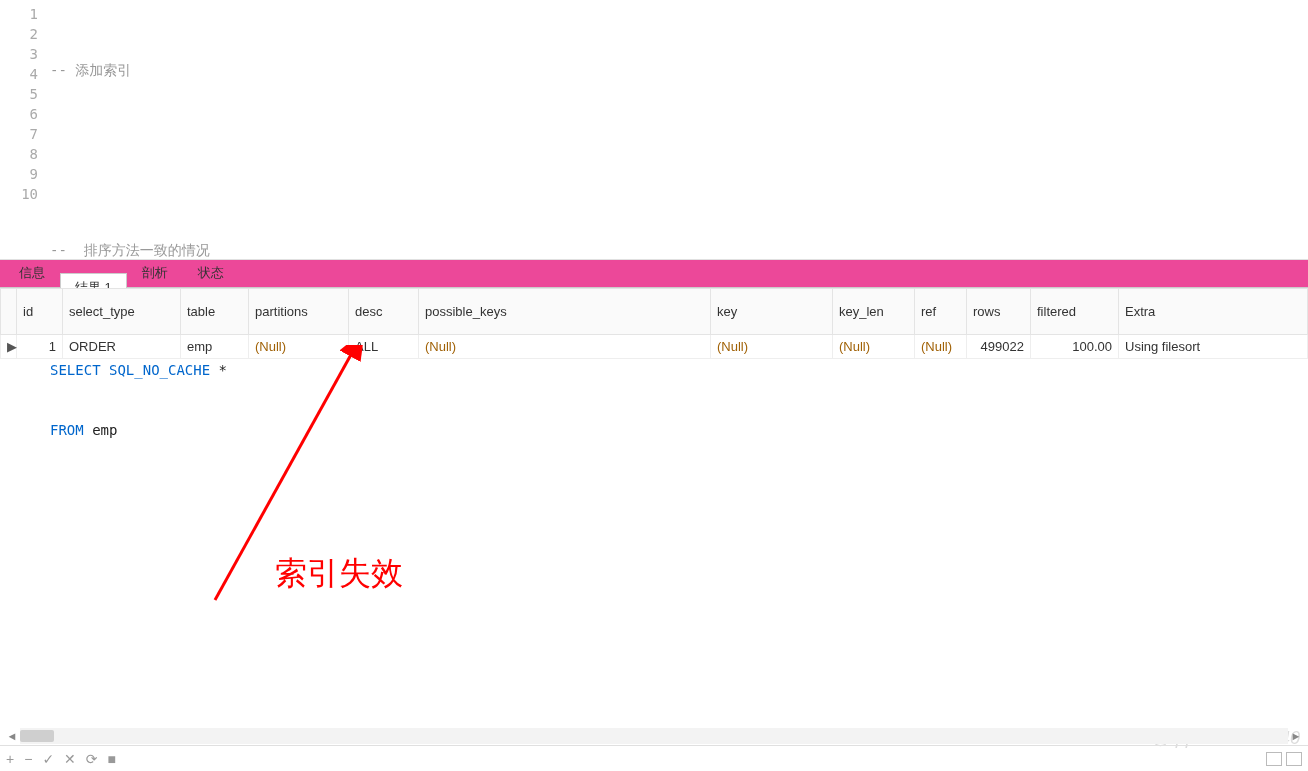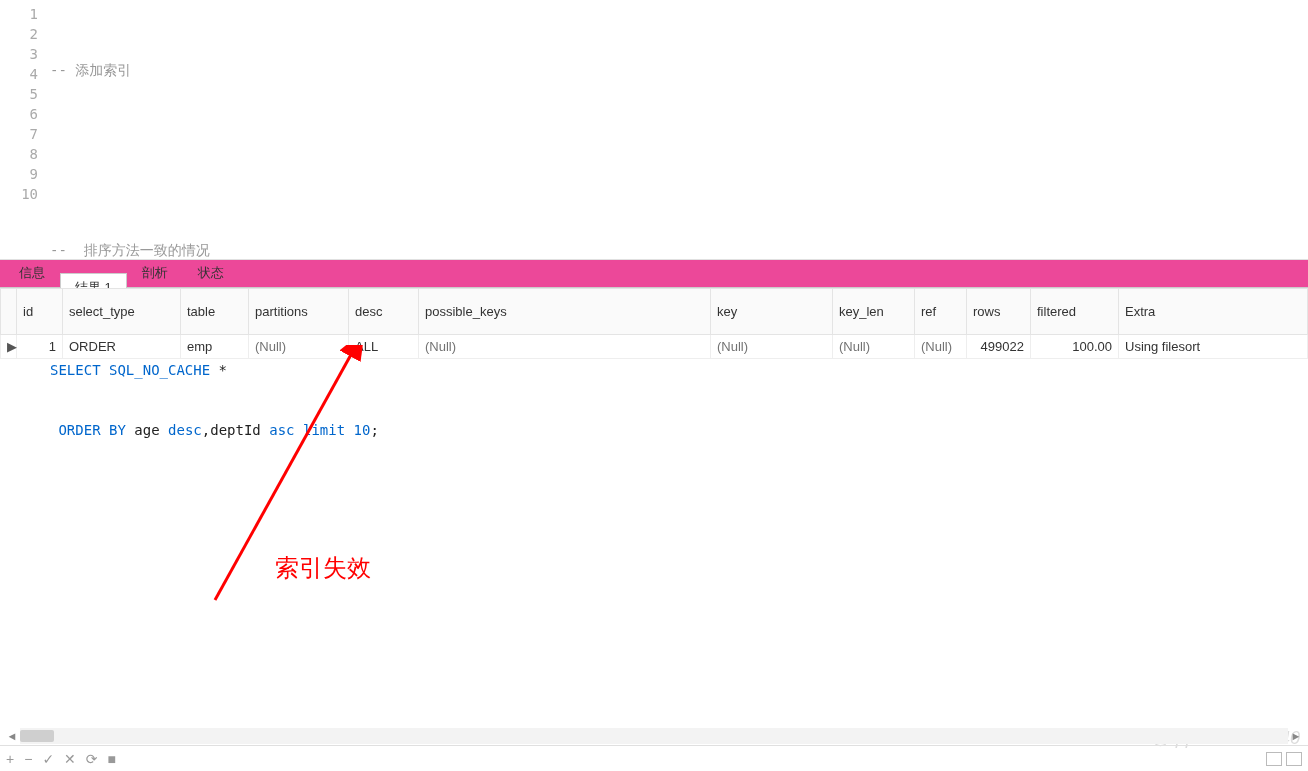--- a/index.html
+++ b/index.html
@@ -14,25 +14,25 @@
   .c-ident { color: #222; }
   .c-num { color: #0066cc; }
   .c-punct { color: #222; }
   .tabs { display: flex; border-bottom: 1px solid #ccc; background: #ec4899; height: 28px; align-items: flex-end; padding-left: 4px; }
   .tab { padding: 5px 14px; font-size: 13px; color: #333; border: 1px solid transparent; border-bottom: none; cursor: pointer; }
   .tab.active { border-color: #ccc; background: #fff; border-bottom: 1px solid #fff; position: relative; top: 16px; }
   .table-wrap { position: relative; }
   table.result { width: 100%; border-collapse: collapse; table-layout: fixed; }
   table.result th { text-align: left; font-weight: normal; padding: 15px 6px; border: 1px solid #e4e4e4; background: #fafafa; font-size: 13px; color: #333; white-space: nowrap; }
   table.result td { padding: 4px 6px; border: 1px solid #eee; font-size: 13px; white-space: nowrap; }
-  .null { color: #737373; }
+  .null { color: #a16207; }
   .rowmark { width: 16px; text-align: center; color: #555; }
   .tal-r { text-align: right; }
   th.id-col { background: #eaf3fb; }
-  .annotation-text { position: absolute; left: 275px; top: 552px; font-size: 24px; color: #f00; font-family: "SimSun","Microsoft YaHei",sans-serif; }
+  .annotation-text { position: absolute; left: 275px; top: 552px; font-size: 32px; color: #f00; font-family: "SimSun","Microsoft YaHei",sans-serif; }
   svg.arrow { position: absolute; left: 195px; top: 345px; pointer-events: none; }
   .hscroll { position: absolute; left: 4px; bottom: 26px; right: 4px; height: 18px; display: flex; align-items: center; }
   .hscroll .arrowbtn { width: 16px; height: 16px; color: #888; display:flex; align-items:center; justify-content:center; font-size:11px; cursor:pointer; }
   .hscroll .track { flex:1; height:16px; background:#f3f3f3; position:relative; }
   .hscroll .thumb { position:absolute; left:0; top:2px; height:12px; width:34px; background:#cfcfcf; border-radius:2px; }
   .statusbar { position: absolute; left:0; right:0; bottom:0; height:26px; border-top:1px solid #e0e0e0; display:flex; align-items:center; padding:0 6px; justify-content:space-between; color:#888; }
   .statusbar .left { display:flex; gap:10px; align-items:center; }
   .statusbar .ic { font-size:14px; cursor:pointer; color:#999; }
   .statusbar .right { display:flex; gap:4px; align-items:center; }
   .viewbtn { width:16px; height:14px; border:1px solid #bbb; display:inline-block; }
@@ -54,21 +54,21 @@
     <div>9</div>
     <div>10</div>
   </div>
   <div class="code">
     <div><span class="c-comment">-- 添加索引</span></div>
     <div></div>
     <div></div>
     <div><span class="c-comment">--  排序方法一致的情况</span></div>
     <div><span class="c-keyword">EXPLAIN</span></div>
     <div><span class="c-keyword">SELECT</span> <span class="c-keyword">SQL_NO_CACHE</span> <span class="c-punct">*</span></div>
-    <div> <span class="c-keyword">ORDER BY</span> <span class="c-ident">age</span> <span class="c-keyword">desc</span><span class="c-punct">,</span><span class="c-ident">deptId</span> <span class="c-keyword">asc</span> <span class="c-keyword">limit</span> <span class="c-num">10</span><span class="c-punct">;</span></div>
+    <div><span class="c-keyword">FROM</span> <span class="c-ident">emp</span></div>
     <div></div>
   </div>
 </div>
 
 <div class="tabs">
   <div class="tab">信息</div>
   <div class="tab active">结果 1</div>
   <div class="tab">剖析</div>
   <div class="tab">状态</div>
 </div>

